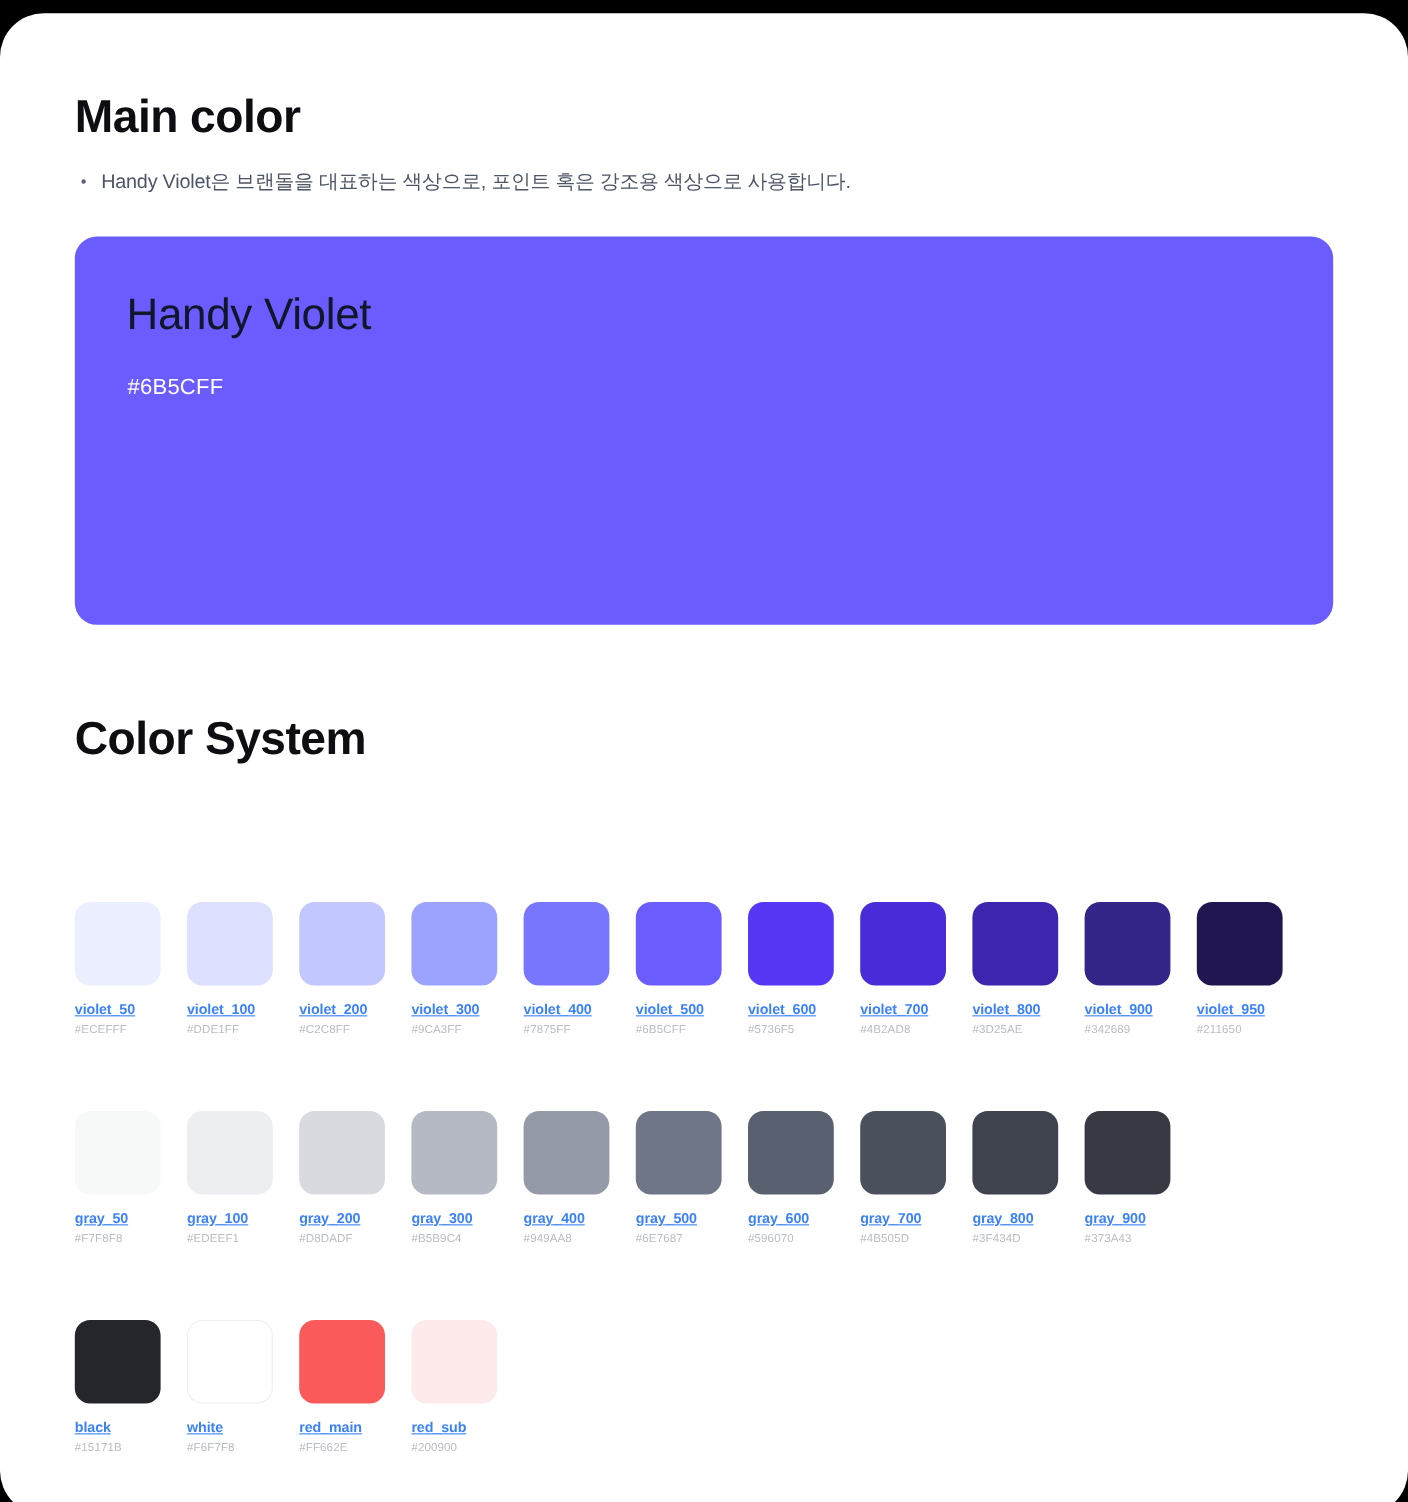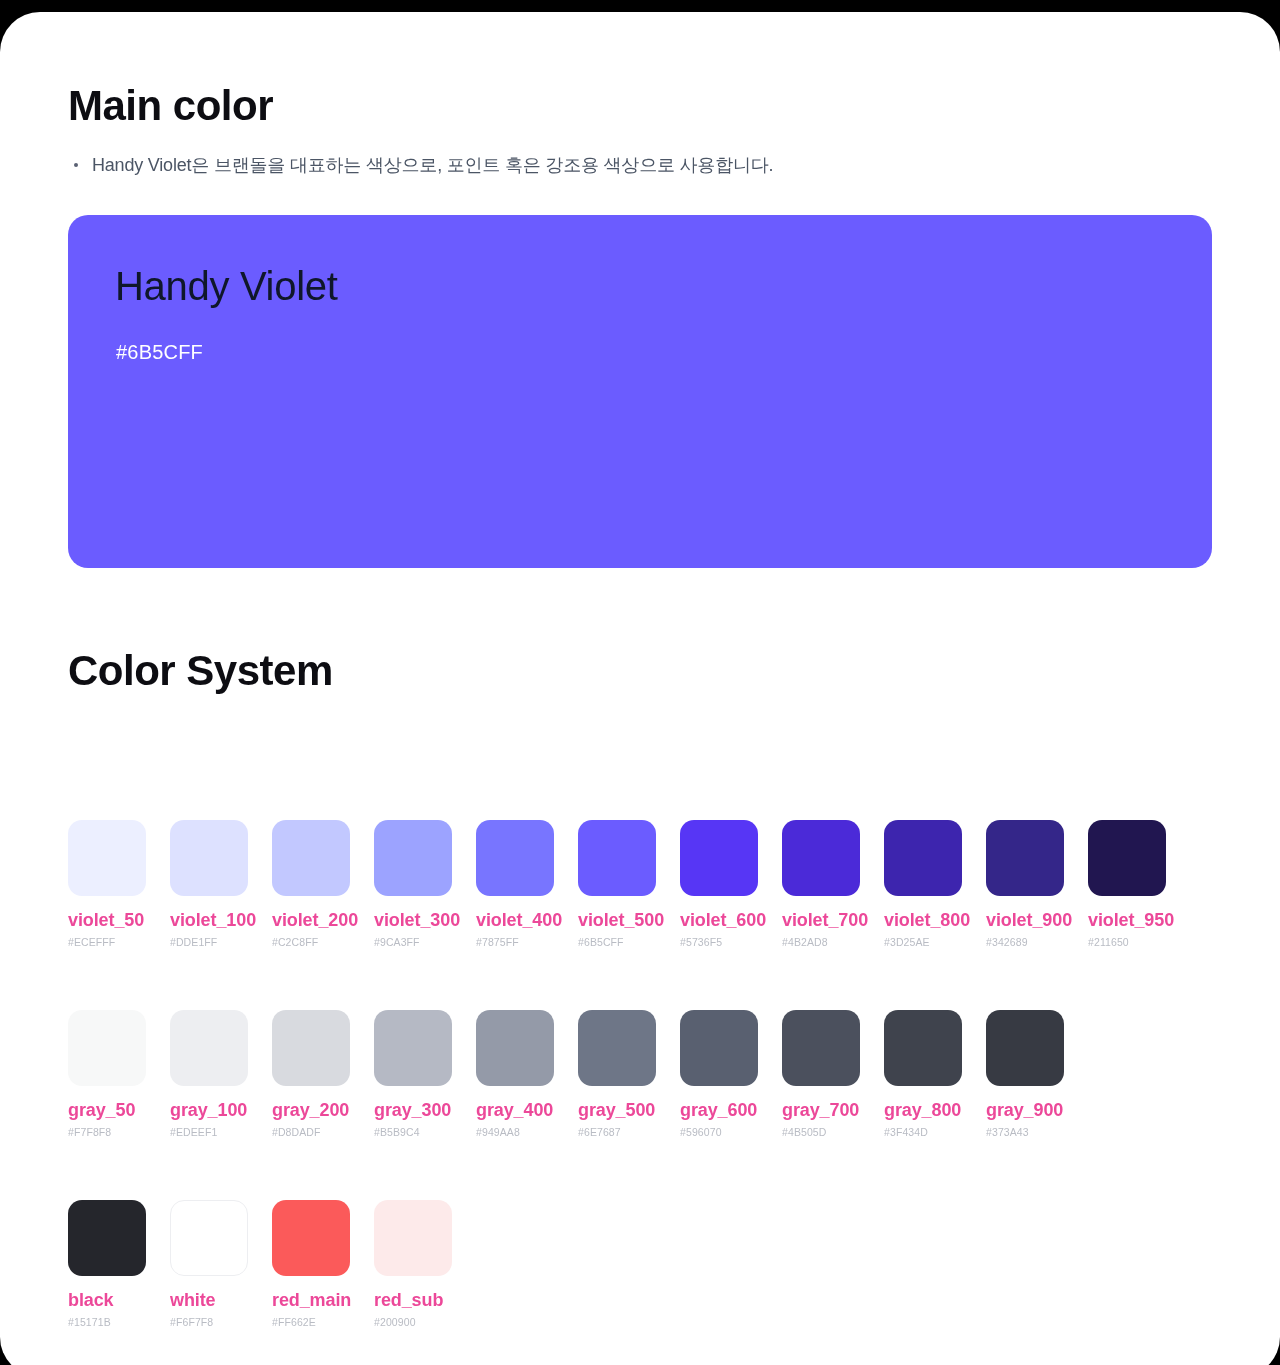--- a/index.html
+++ b/index.html
@@ -139,25 +139,26 @@
     width: 78px;
     height: 76px;
     border-radius: 14px;
     box-sizing: border-box;
   }
   .swatch-chip.bordered {
     border: 1px solid #EDEEF1;
   }
   .swatch-name {
     margin-top: 14px;
-    font-size: 18px;
+    font-size: 13px;
     font-weight: 700;
-    color: #ec4899;
+    color: #3b82f6;
     letter-spacing: -0.1px;
     white-space: nowrap;
+    text-decoration: underline;
   }
   .swatch-hex {
     margin-top: 5px;
     font-size: 10.5px;
     font-weight: 400;
     color: #b9bcc4;
     letter-spacing: 0.1px;
     white-space: nowrap;
   }
 </style>

